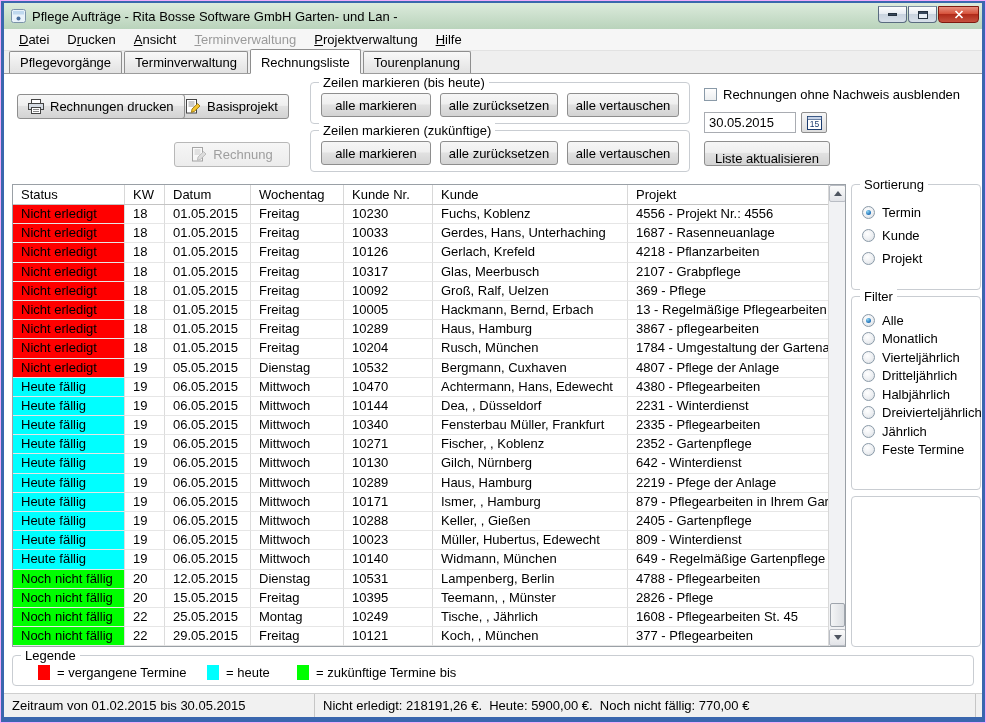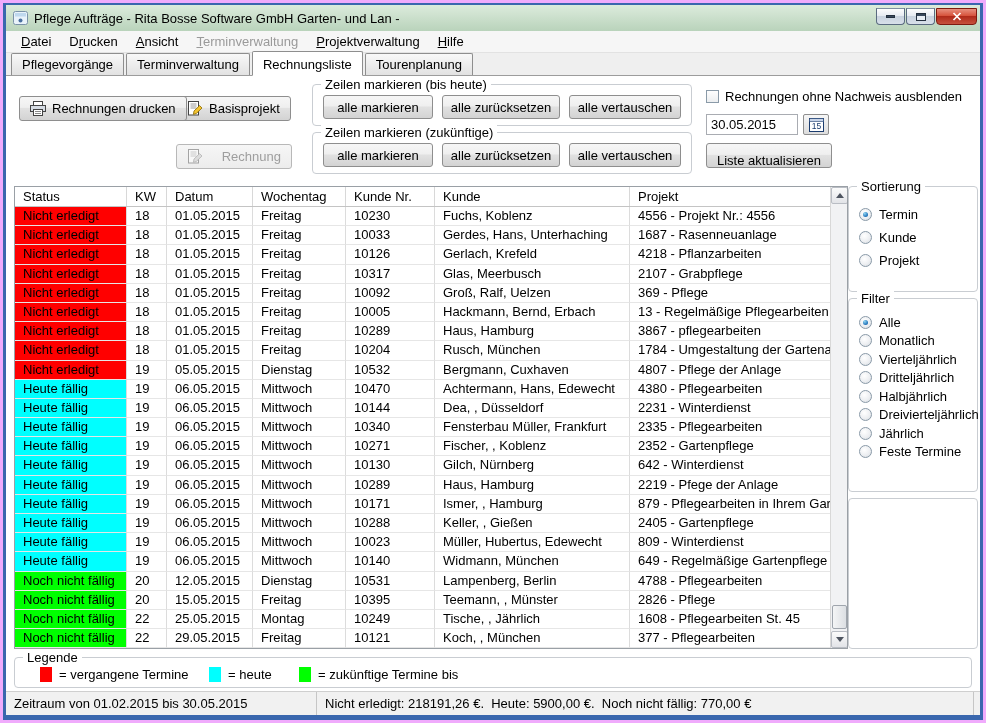--- a/index.html
+++ b/index.html
@@ -1,17 +1,17 @@
 <!DOCTYPE html>
 <html lang="de"><head>
 <meta charset="utf-8">
 <style>
   * { margin:0; padding:0; box-sizing:border-box; }
   html,body { width:986px; height:723px; overflow:hidden; font-family:"Liberation Sans",sans-serif; background:#555; }
-  .frame { width:986px; height:723px; background:#3A67AE; border:3px solid #f0abfc; padding:2px 3px 5px 3px; }
+  .frame { width:986px; height:723px; background:#3A67AE; border:1px solid #f0abfc; padding:2px 3px 5px 3px; }
   .window { width:100%; height:100%; background:#fff; display:flex; flex-direction:column; }
 
   
   .titlebar { height:26px; background:linear-gradient(#DCEBDC,#B9D3BB); display:flex; align-items:center; padding-left:7px; flex:0 0 auto; }
   .titlebar .title { font-size:13px; color:#000; margin-left:6px; white-space:nowrap; }
   .win-controls { margin-left:auto; margin-right:3px; display:flex; gap:1px; align-self:flex-start; margin-top:3px; }
   .wbtn { height:17px; border:1px solid #5A6B80; border-top-color:#7E8EA2; border-radius:0 0 4px 4px; background:linear-gradient(#FDFDFD,#E6EBF2 45%,#C9D3DF 50%,#D8E0EA); display:flex; align-items:center; justify-content:center; cursor:default; }
   .wbtn.min,.wbtn.max { width:29px; }
   .wbtn.close { width:41px; background:linear-gradient(#E8907F,#D6533C 45%,#B02B1A 50%,#C6513E); border-color:#7E1A10; }
   .glyph-min { width:9px; height:3px; background:#38485C; border:1px solid #24303E; }
@@ -57,21 +57,21 @@
   .td { font-size:13px; color:#000; padding:1px 0 0 8px; border-right:1px solid #DCDCDC; border-bottom:1px solid #E6E6E6; white-space:nowrap; overflow:hidden; }
   .c0{width:112px;} .c1{width:40px;} .c2{width:86px;} .c3{width:93px;} .c4{width:89px;} .c5{width:195px;} .c6{flex:1;}
 
   .scrollbar { position:absolute; top:0; right:0; width:17px; bottom:0; background:#F1F2F4; border-left:1px solid #D8D8D8; }
   .sb-btn { position:absolute; left:0; width:17px; height:17px; background:linear-gradient(#FBFBFB,#E2E4E8); border:1px solid #B9BDC4; border-radius:2px; display:flex; align-items:center; justify-content:center; }
   .sb-up { top:0; } .sb-down { bottom:0; }
   .tri-up { width:0; height:0; border-left:4px solid transparent; border-right:4px solid transparent; border-bottom:5px solid #4E5560; }
   .tri-down { width:0; height:0; border-left:4px solid transparent; border-right:4px solid transparent; border-top:5px solid #4E5560; }
   .sb-thumb { position:absolute; left:1px; width:15px; height:24px; bottom:19px; border:1px solid #9FA5AD; border-radius:2px; background:linear-gradient(90deg,#F4F5F6,#DCDFE3); }
 
-  .right-panel { width:130px; display:flex; flex-direction:column; flex:0 0 auto; }
+  .right-panel { width:130px; margin-left:5px; display:flex; flex-direction:column; flex:0 0 auto; }
   .panel-box { position:relative; border:1px solid #C9CDD2; border-radius:4px; background:#fff; }
   .panel-box > .gb-label { position:absolute; top:-8px; left:8px; background:#fff; padding:0 4px; font-size:13px; }
   .panel-sort { height:106px; margin-bottom:6px; padding-top:12px; }
   .panel-filter { height:194px; margin-bottom:6px; padding-top:12px; }
   .panel-empty { flex:1; }
   .radio-row { display:flex; align-items:center; gap:7px; font-size:13px; white-space:nowrap; }
   .panel-sort .radio-row { margin:8px 0 8px 10px; }
   .panel-filter .radio-row { margin:3.5px 0 3.5px 10px; }
   .radio { width:13px; height:13px; border-radius:50%; border:1px solid #8A9AA8; background:radial-gradient(circle at 40% 35%,#FFFFFF 0%,#EDEFF2 55%,#D4D9DE 100%); position:relative; flex:0 0 auto; }
   .radio.checked::after { content:""; position:absolute; left:3px; top:3px; width:5px; height:5px; border-radius:50%; background:radial-gradient(circle at 35% 30%,#8ED4F2,#1E70B8 70%,#144E84); }
@@ -149,21 +149,21 @@
         <button class="btn abs" style="left:13px; top:20px;">
           <svg width="16" height="15" viewBox="0 0 16 15">
               <rect x="3.5" y="0.5" width="9" height="4" fill="#fff" stroke="#444"></rect>
               <rect x="0.5" y="4.5" width="15" height="6" fill="#D6DCE4" stroke="#444"></rect>
               <rect x="3.5" y="8.5" width="9" height="6" fill="#fff" stroke="#444"></rect>
               <line x1="5" y1="10.5" x2="11" y2="10.5" stroke="#888"></line>
               <line x1="5" y1="12.5" x2="11" y2="12.5" stroke="#888"></line>
             </svg>
           <span>Rechnungen drucken</span>
         </button>
-        <button class="btn disabled abs" style="left:170px; top:68px; width:116px; justify-content:space-between;">
+        <button class="btn disabled abs" style="left:170px; top:68px; width:116px; justify-content:center;">
           <svg width="16" height="16" viewBox="0 0 16 16">
               <rect x="1.5" y="0.5" width="10" height="13.5" fill="#fff" stroke="#444"></rect>
               <line x1="3.5" y1="3" x2="9.5" y2="3" stroke="#999"></line>
               <line x1="3.5" y1="5" x2="9.5" y2="5" stroke="#999"></line>
               <line x1="3.5" y1="7" x2="9.5" y2="7" stroke="#999"></line>
               <path d="M7 10 L12.6 4.6 L15 7 L9.4 12.4 L6.4 13.4 Z" fill="#F4C430" stroke="#8A6A00" stroke-width="0.8"></path>
             </svg>
           <span>Rechnung</span>
         </button>
 

